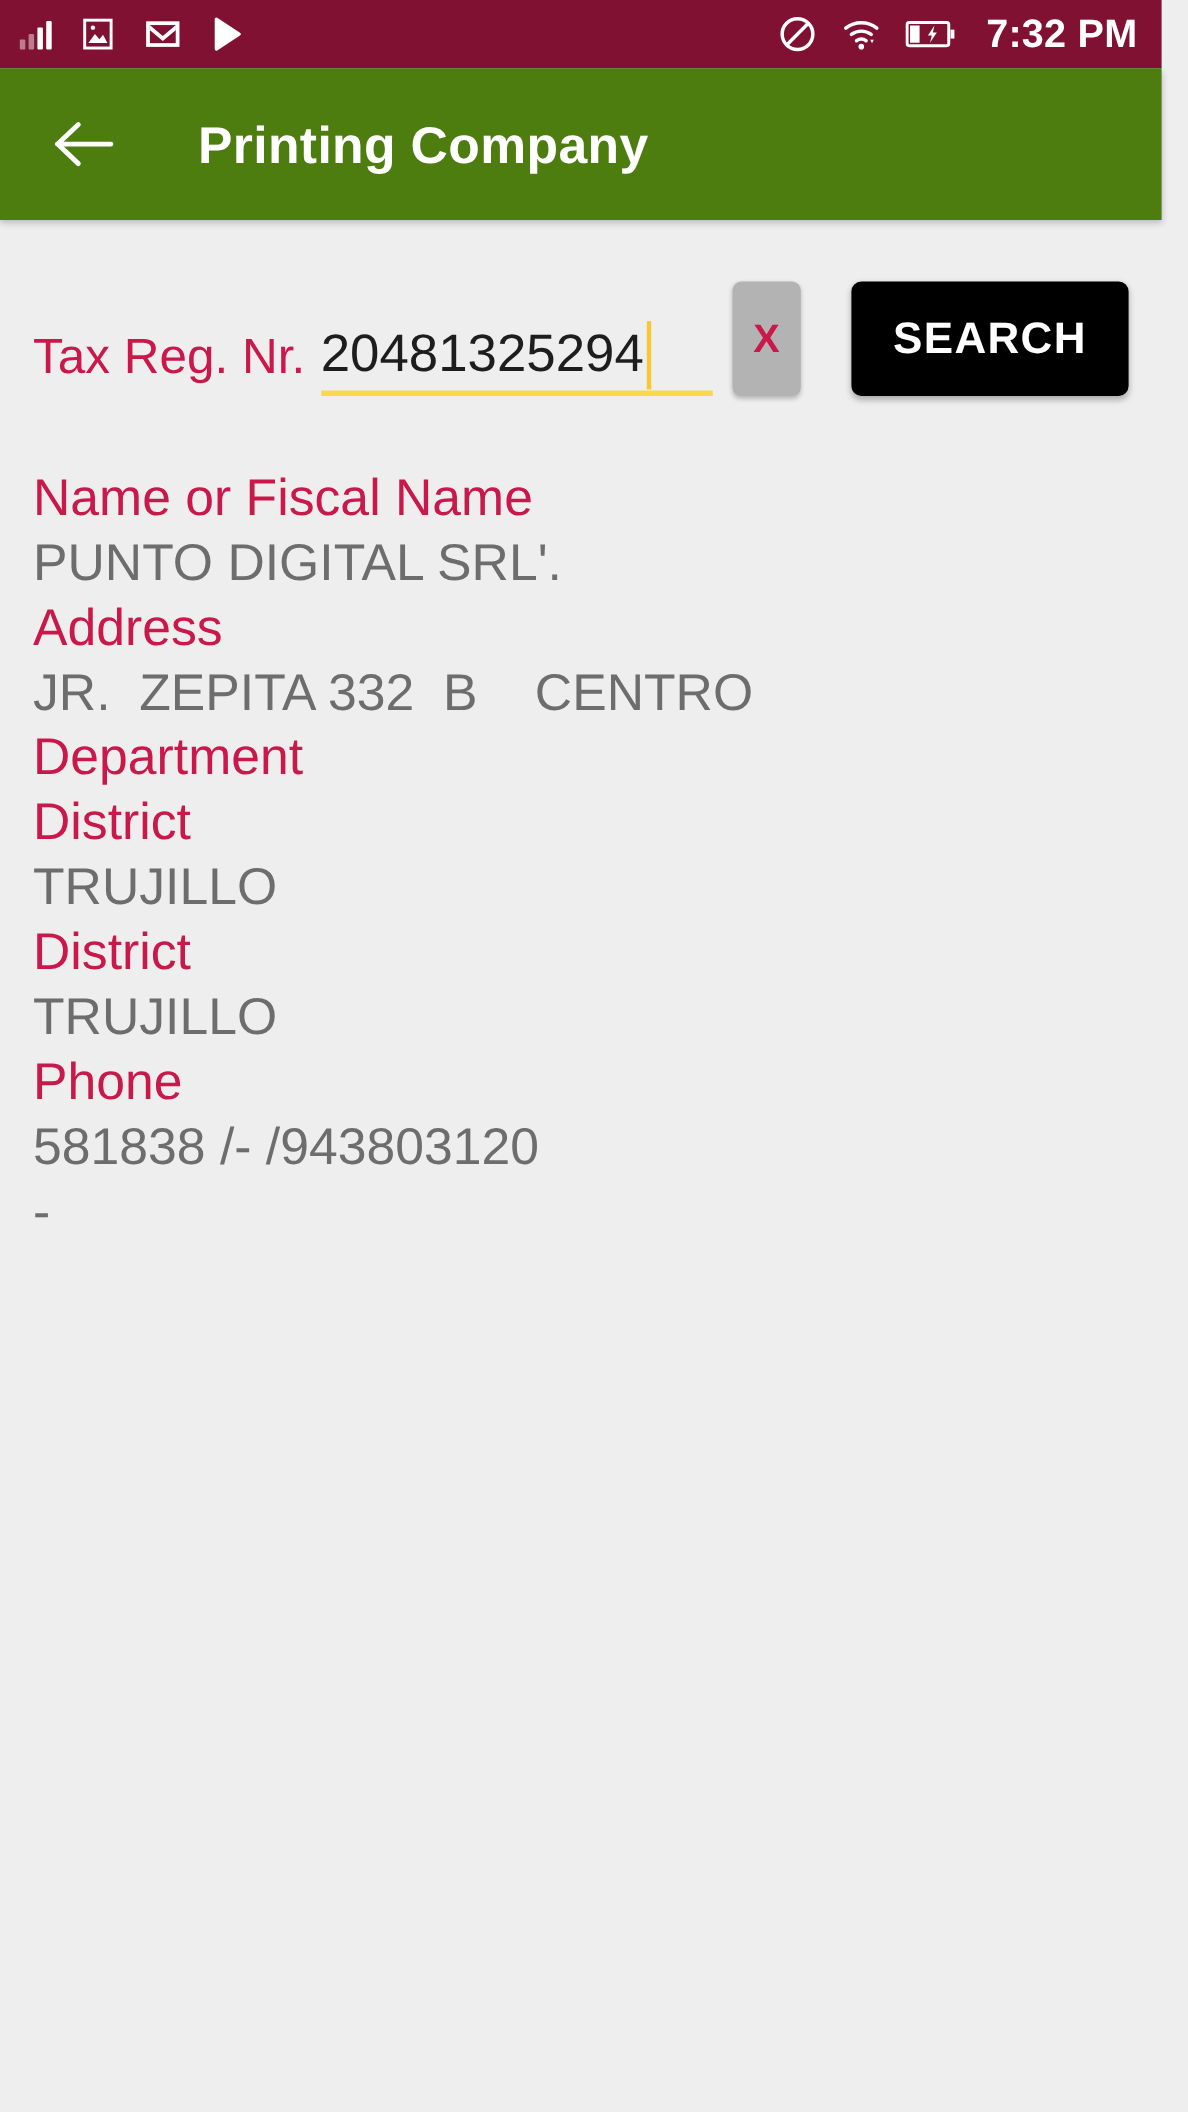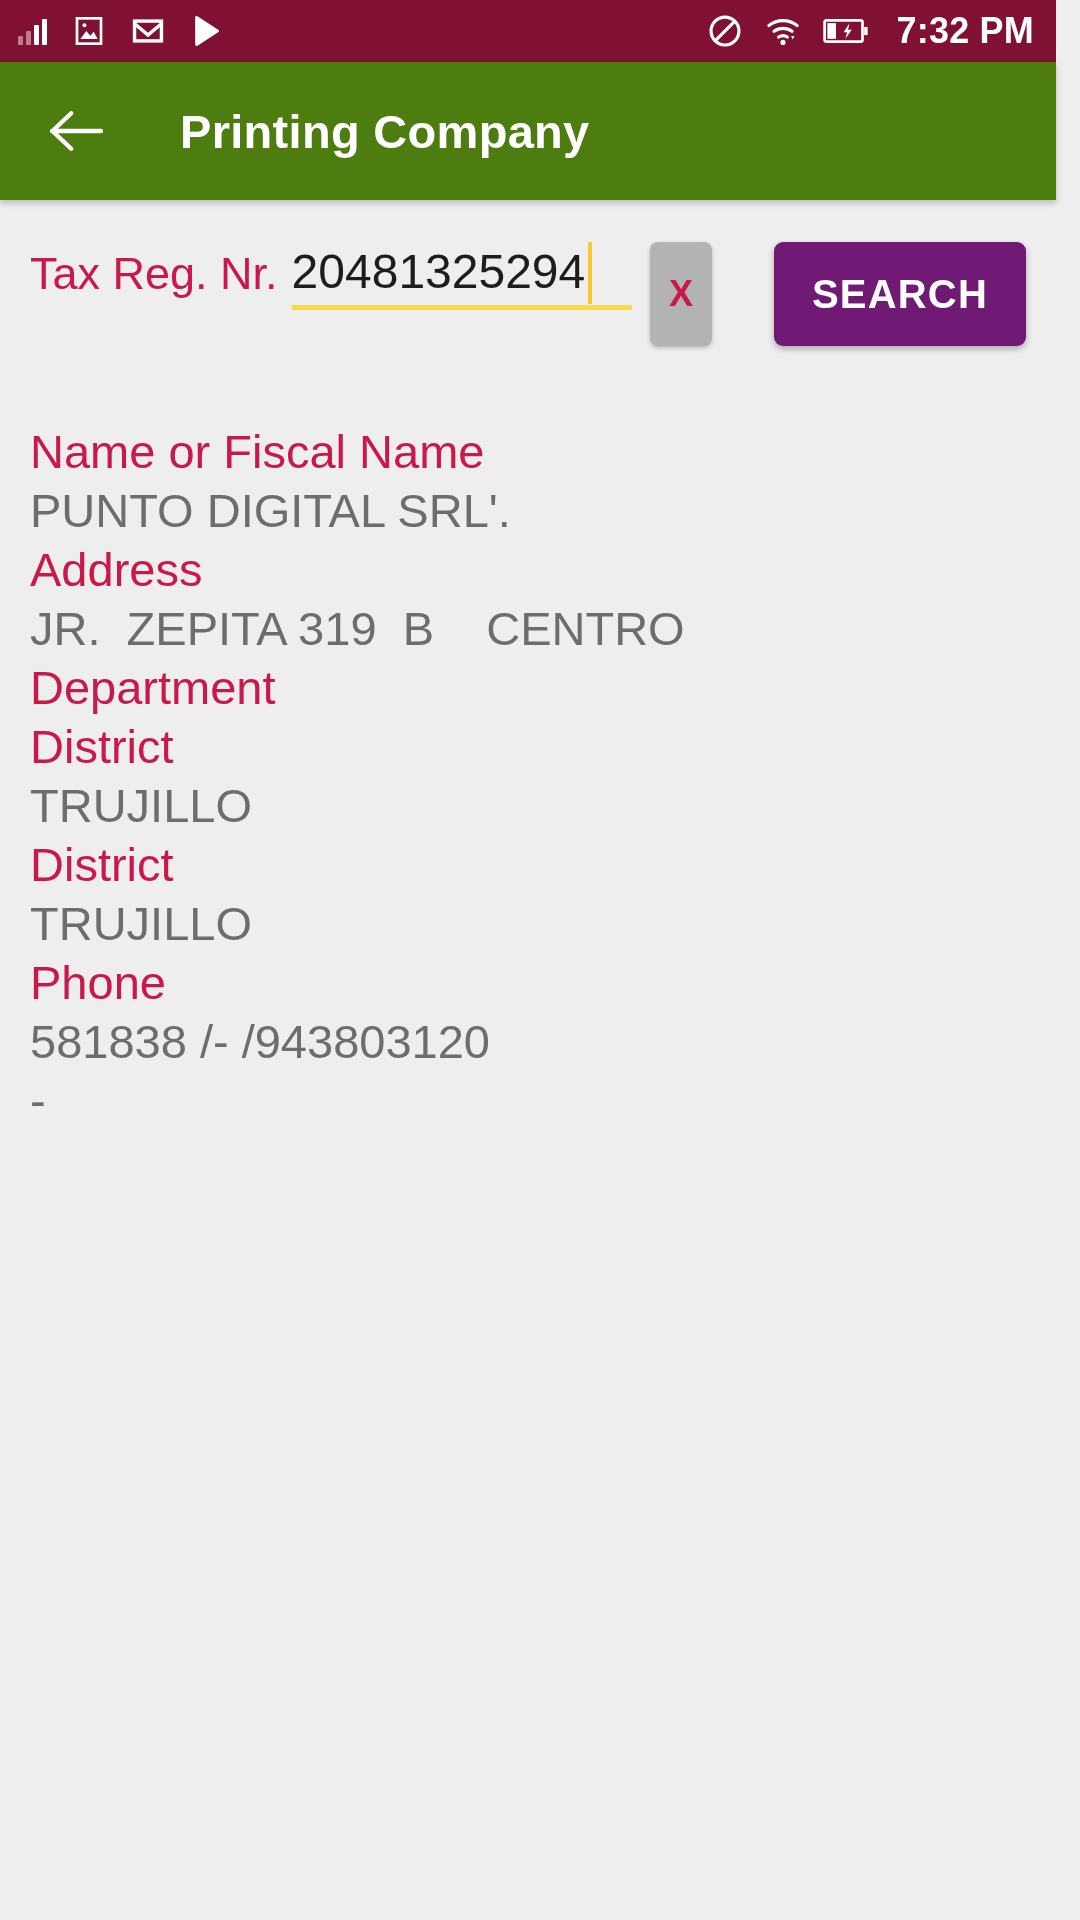--- a/index.html
+++ b/index.html
@@ -50,21 +50,21 @@
     color:#ffffff;
     font-size:47px;
     font-weight:bold;
     letter-spacing:.3px;
     margin-left:72px;
     white-space:nowrap;
   }
 
   
   .search-row{
-    display:flex; align-items:flex-start;
+    display:flex; align-items:flex-end;
     padding:42px 30px 0 30px;
     height:160px;
   }
   .field-wrap{ display:flex; align-items:flex-end; flex:1 1 auto; min-width:0; }
   .field-label{
     color:#c9184a;
     font-size:45px;
     line-height:1;
     white-space:nowrap;
     padding-bottom:14px;
@@ -95,24 +95,24 @@
     width:62px; height:104px;
     background:#b3b3b3;
     border:none; border-radius:8px;
     color:#c9184a;
     font-size:36px; font-weight:600;
     display:flex; align-items:center; justify-content:center;
     flex:0 0 auto;
     box-shadow:0 2px 4px rgba(0,0,0,.22);
   }
   .search-btn{
-    margin-left:62px;
+    margin-left:46px;
     height:104px;
     padding:0 38px;
-    background:#701a75;
+    background:#000000;
     border:none; border-radius:9px;
     color:#ffffff;
     font-size:40px; font-weight:600;
     letter-spacing:1.2px;
     display:flex; align-items:center; justify-content:center;
     flex:0 0 auto;
     box-shadow:0 3px 6px rgba(0,0,0,.28);
   }
 
   
@@ -225,21 +225,21 @@
 
   <div class="details">
 
     <div>
       <div class="detail-label">Name or Fiscal Name</div>
       <div class="detail-value">PUNTO DIGITAL SRL'.</div>
     </div>
 
     <div>
       <div class="detail-label">Address</div>
-      <div class="detail-value">JR.  ZEPITA 319  B    CENTRO</div>
+      <div class="detail-value">JR.  ZEPITA 332  B    CENTRO</div>
     </div>
 
     <div>
       <div class="detail-label">Department</div>
     </div>
 
     <div>
       <div class="detail-label">District</div>
       <div class="detail-value">TRUJILLO</div>
     </div>

